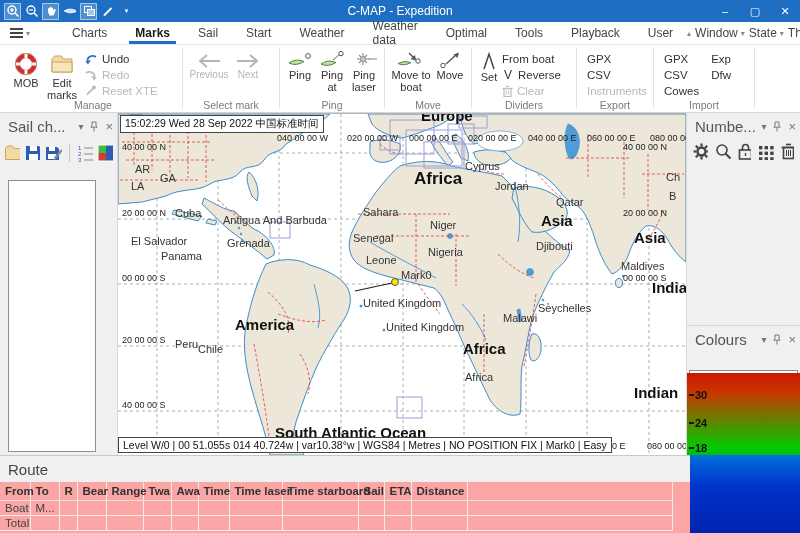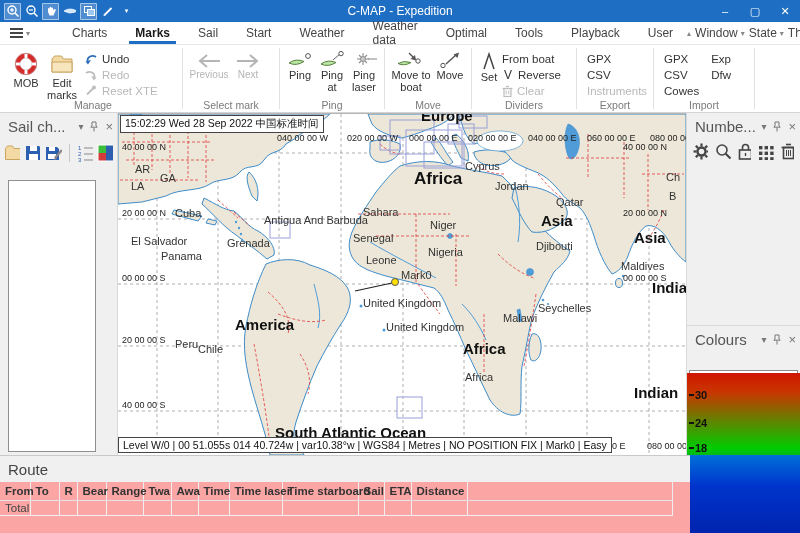--- a/index.html
+++ b/index.html
@@ -529,21 +529,21 @@
     <span class="mapbold" style="left:117px; top:202px;">America</span>
     <span class="mapbold" style="left:345px; top:226px;">Africa</span>
     <span class="mapbold" style="left:534px; top:165px;">Indian</span>
     <span class="mapbold" style="left:516px; top:270px;">Indian</span>
     <span class="mapbold" style="left:157px; top:310px;">South Atlantic Ocean</span>
 
     <span class="maplabel" style="left:17px; top:49px;">AR</span>
     <span class="maplabel" style="left:42px; top:58px;">GA</span>
     <span class="maplabel" style="left:13px; top:66px;">LA</span>
     <span class="maplabel" style="left:57px; top:93px;">Cuba</span>
-    <span class="maplabel" style="left:105px; top:100px;margin-left:41px;">Antigua And Barbuda</span>
+    <span class="maplabel" style="left:105px; top:100px;">Antigua And Barbuda</span>
     <span class="maplabel" style="left:13px; top:121px;">El Salvador</span>
     <span class="maplabel" style="left:109px; top:123px;">Grenada</span>
     <span class="maplabel" style="left:43px; top:136px;">Panama</span>
     <span class="maplabel" style="left:57px; top:180px;margin-top:44px;">Peru</span>
     <span class="maplabel" style="left:80px; top:229px;">Chile</span>
     <span class="maplabel" style="left:245px; top:183px;">United Kingdom</span>
     <span class="maplabel" style="left:268px; top:207px;">United Kingdom</span>
     <span class="maplabel" style="left:245px; top:92px;">Sahara</span>
     <span class="maplabel" style="left:235px; top:118px;">Senegal</span>
     <span class="maplabel" style="left:248px; top:140px;">Leone</span>
@@ -731,20 +731,36 @@
           <th>Time laser</th>
           <th>Time starboard</th>
           <th>Sail</th>
           <th>ETA</th>
           <th>Distance</th>
           <th></th>
         </tr>
       </thead>
       <tbody>
         <tr>
+          <td>Boat</td>
+            <td>M...</td>
+          <td></td>
+            <td></td>
+          <td></td>
+            <td></td>
+          <td></td>
+            <td></td>
+          <td></td>
+            <td></td>
+          <td></td>
+            <td></td>
+          <td></td>
+            <td></td>
+        </tr>
+        <tr>
           <td>Total</td>
             <td></td>
           <td></td>
             <td></td>
           <td></td>
             <td></td>
           <td></td>
             <td></td>
           <td></td>
             <td></td>

